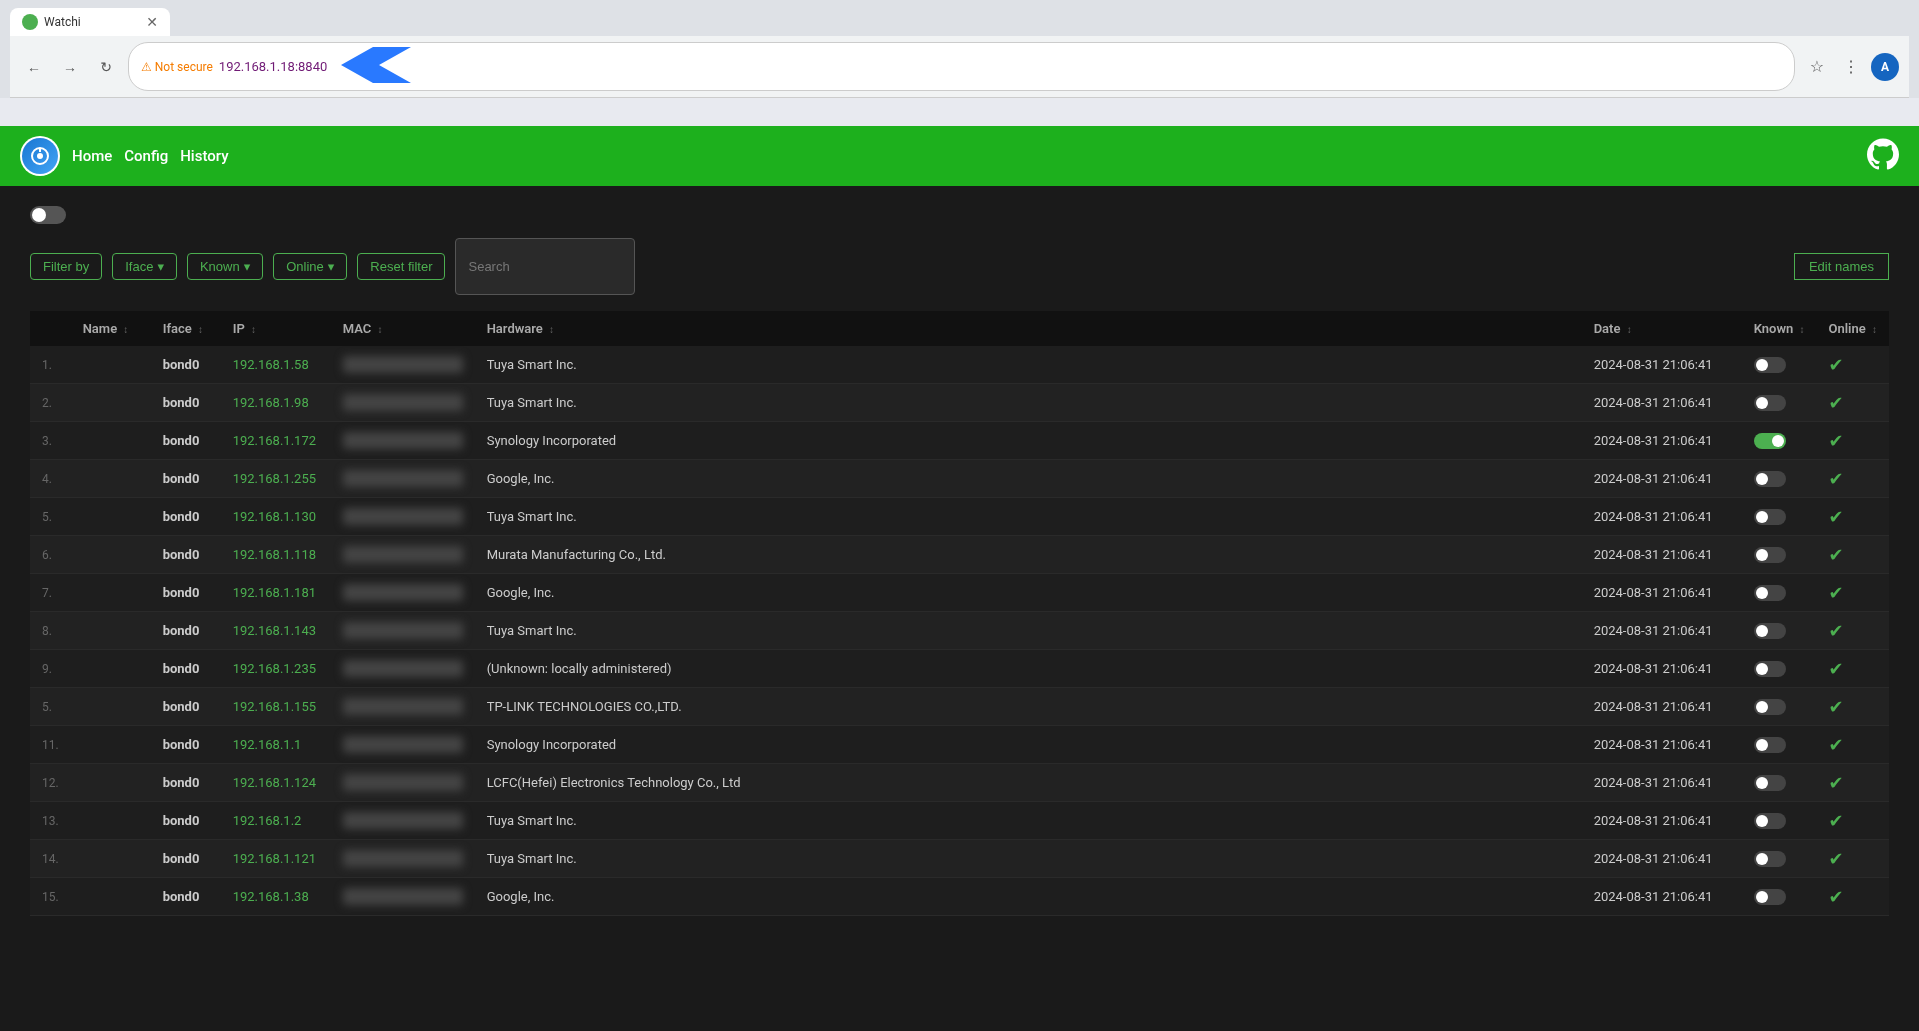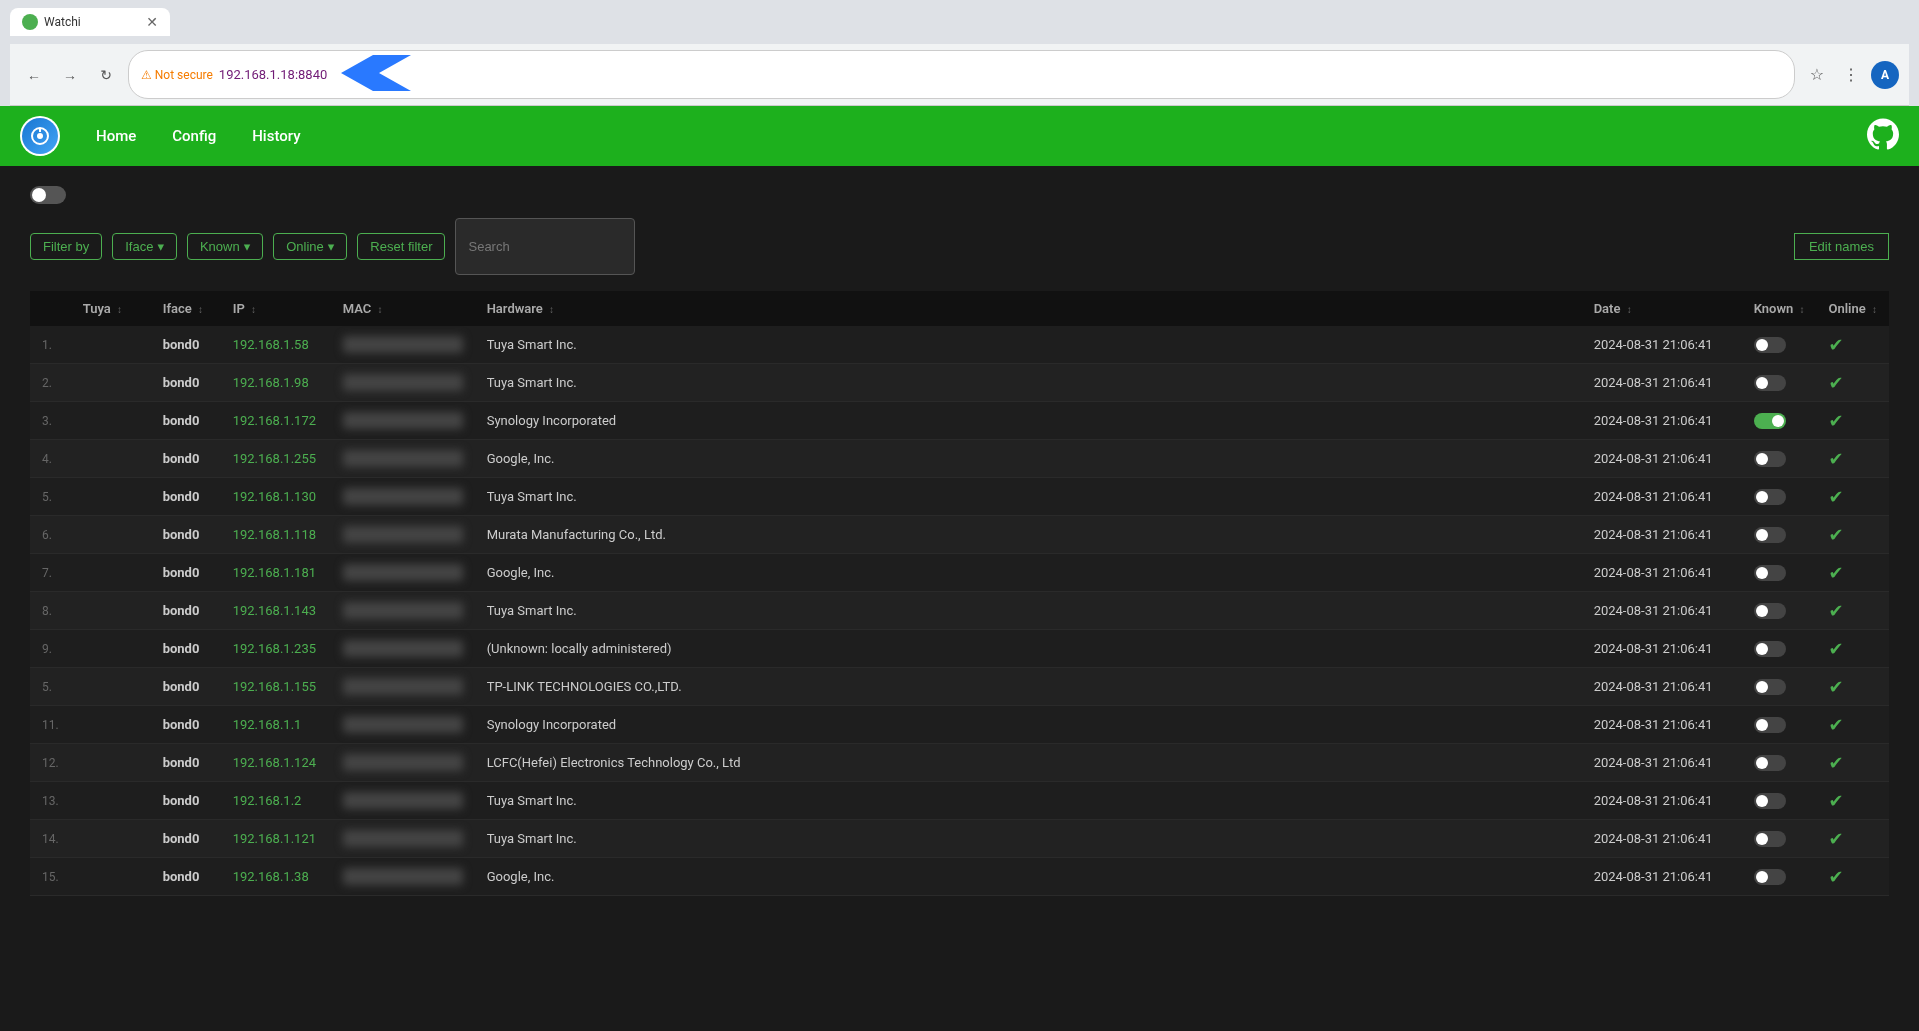--- a/index.html
+++ b/index.html
@@ -7,21 +7,21 @@
 
     
     .browser-chrome {
       background: #dee1e6;
       padding: 8px 10px 0;
     }
     .browser-tabs {
       display: flex;
       align-items: center;
       gap: 4px;
-      margin-bottom: 8px;
+      margin-bottom: 0;
     }
     .browser-tab {
       background: #fff;
       border-radius: 8px 8px 0 0;
       padding: 6px 12px;
       font-size: 12px;
       display: flex;
       align-items: center;
       gap: 6px;
       min-width: 160px;
@@ -95,21 +95,22 @@
       font-weight: bold;
     }
 
     
     .app-nav {
       background: #1db01d;
       padding: 0 20px;
       display: flex;
       align-items: center;
       height: 60px;
-      gap: 36px;
+      gap: 12px;
+      margin-top: 28px;
     }
     .app-logo {
       width: 40px; height: 40px;
       background: #fff;
       border-radius: 50%;
       display: flex; align-items: center; justify-content: center;
       overflow: hidden;
     }
     .app-logo-inner {
       width: 36px; height: 36px;
@@ -349,21 +350,21 @@
     <input class="search-input" type="text" placeholder="Search" style="">
     <div class="spacer"></div>
     <button class="edit-names-btn">Edit names</button>
   </div>
 
   <table class="device-table">
     <thead>
       <tr>
         <th class="col-num"></th>
         <th class="col-name">
-          <span>Tuya</span>
+          <span>Name</span>
           <span class="sort-icon">↕</span>
         </th>
         <th class="col-iface">
           <span>Iface</span>
           <span class="sort-icon">↕</span>
         </th>
         <th class="col-ip">
           <span>IP</span>
           <span class="sort-icon">↕</span>
         </th>

